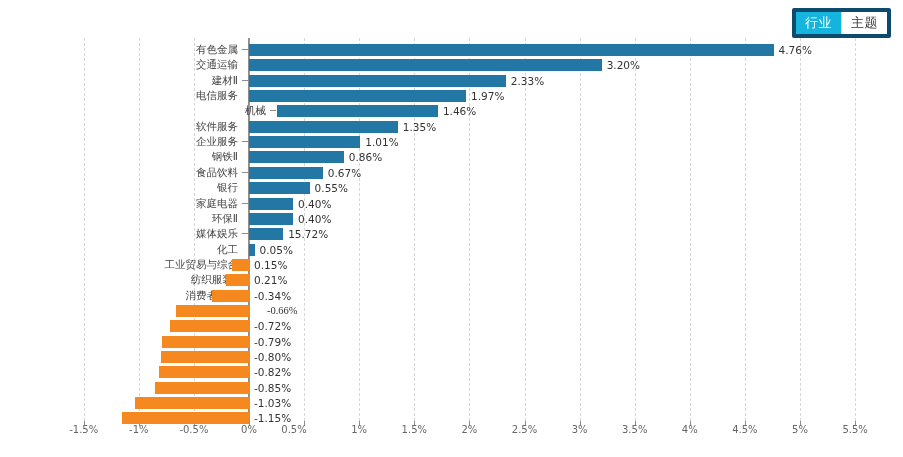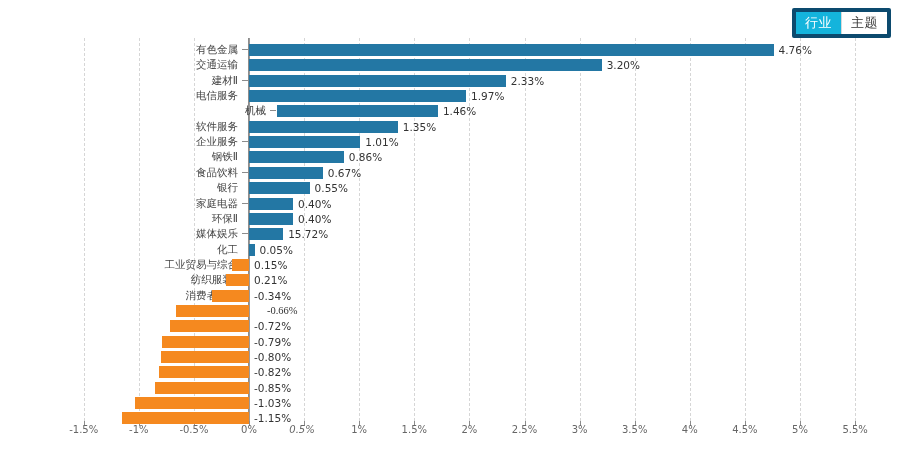--- a/index.html
+++ b/index.html
@@ -135,21 +135,21 @@
       <div class="tick-mark" style="left: 138.8px;"></div>
       <div class="tick-label" style="left: 138.8px;">-1%</div>
       <div class="gridline" style="left: 193.9px;"></div>
       <div class="tick-mark" style="left: 193.9px;"></div>
       <div class="tick-label" style="left: 193.9px;">-0.5%</div>
       <div class="gridline zero" style="left: 249px;"></div>
       <div class="tick-mark" style="left: 249px;"></div>
       <div class="tick-label" style="left: 249px;">0%</div>
       <div class="gridline" style="left: 304.1px;"></div>
       <div class="tick-mark" style="left: 304.1px;"></div>
-      <div class="tick-label" style="left: 302px; font-style: italic;">0.5%</div>
+      <div class="tick-label" style="left: 294px;">0.5%</div>
       <div class="gridline" style="left: 359.2px;"></div>
       <div class="tick-mark" style="left: 359.2px;"></div>
       <div class="tick-label" style="left: 359.2px;">1%</div>
       <div class="gridline" style="left: 414.3px;"></div>
       <div class="tick-mark" style="left: 414.3px;"></div>
       <div class="tick-label" style="left: 414.3px;">1.5%</div>
       <div class="gridline" style="left: 469.4px;"></div>
       <div class="tick-mark" style="left: 469.4px;"></div>
       <div class="tick-label" style="left: 469.4px;">2%</div>
       <div class="gridline" style="left: 524.5px;"></div>

